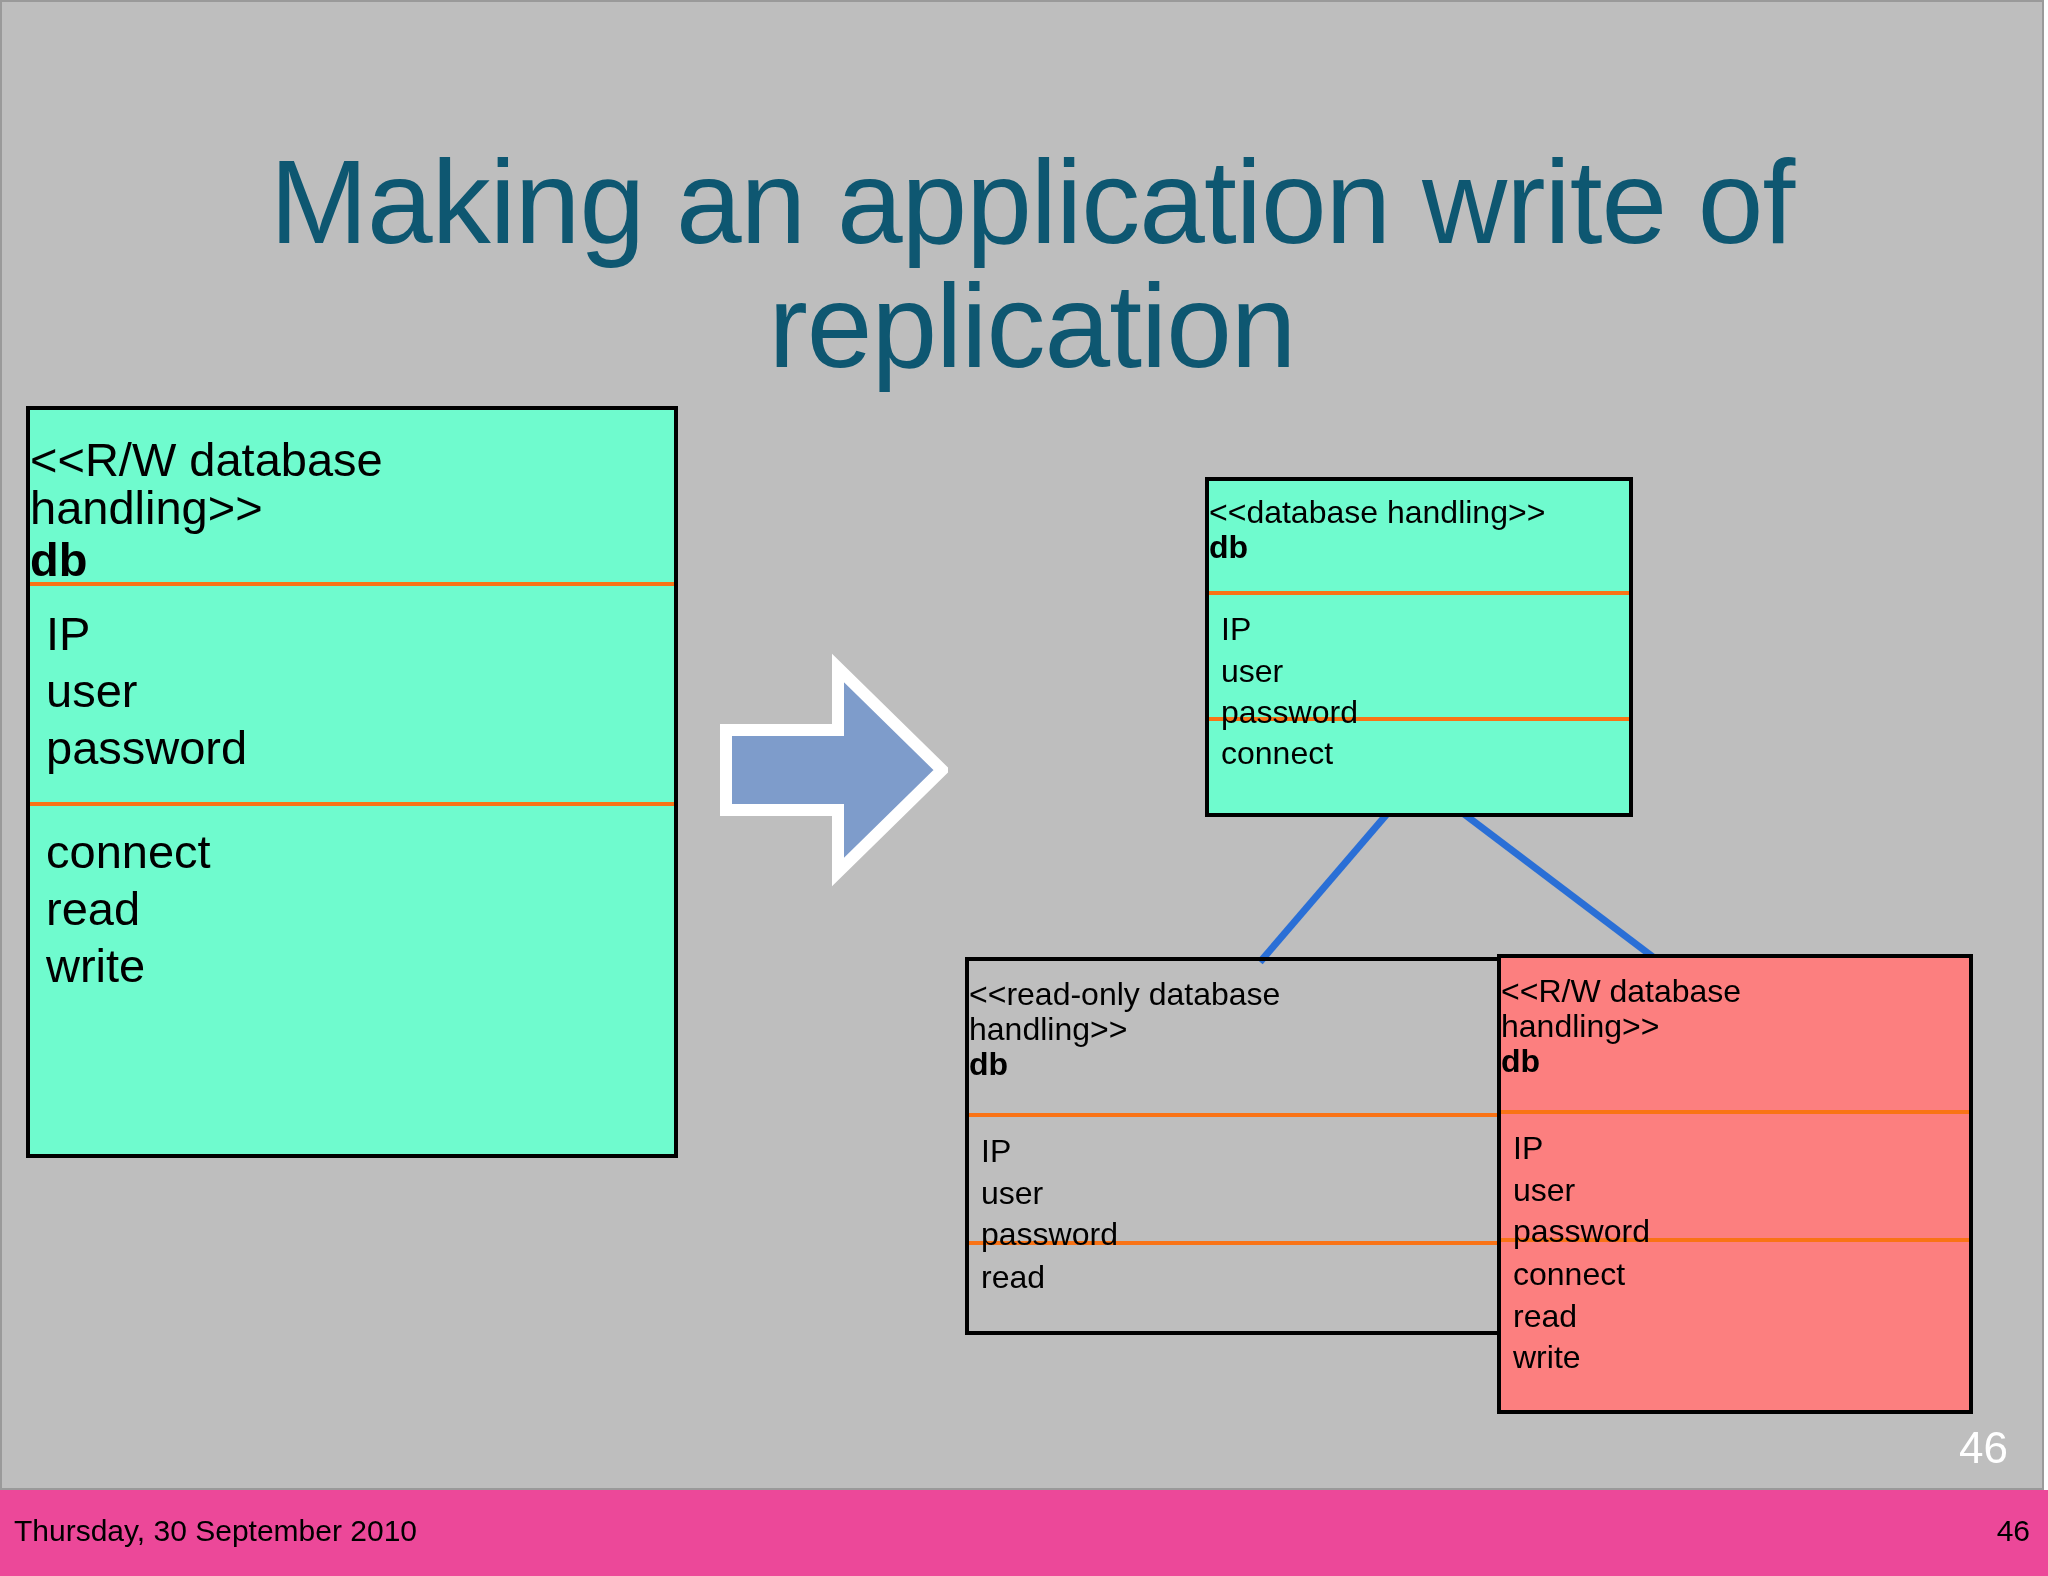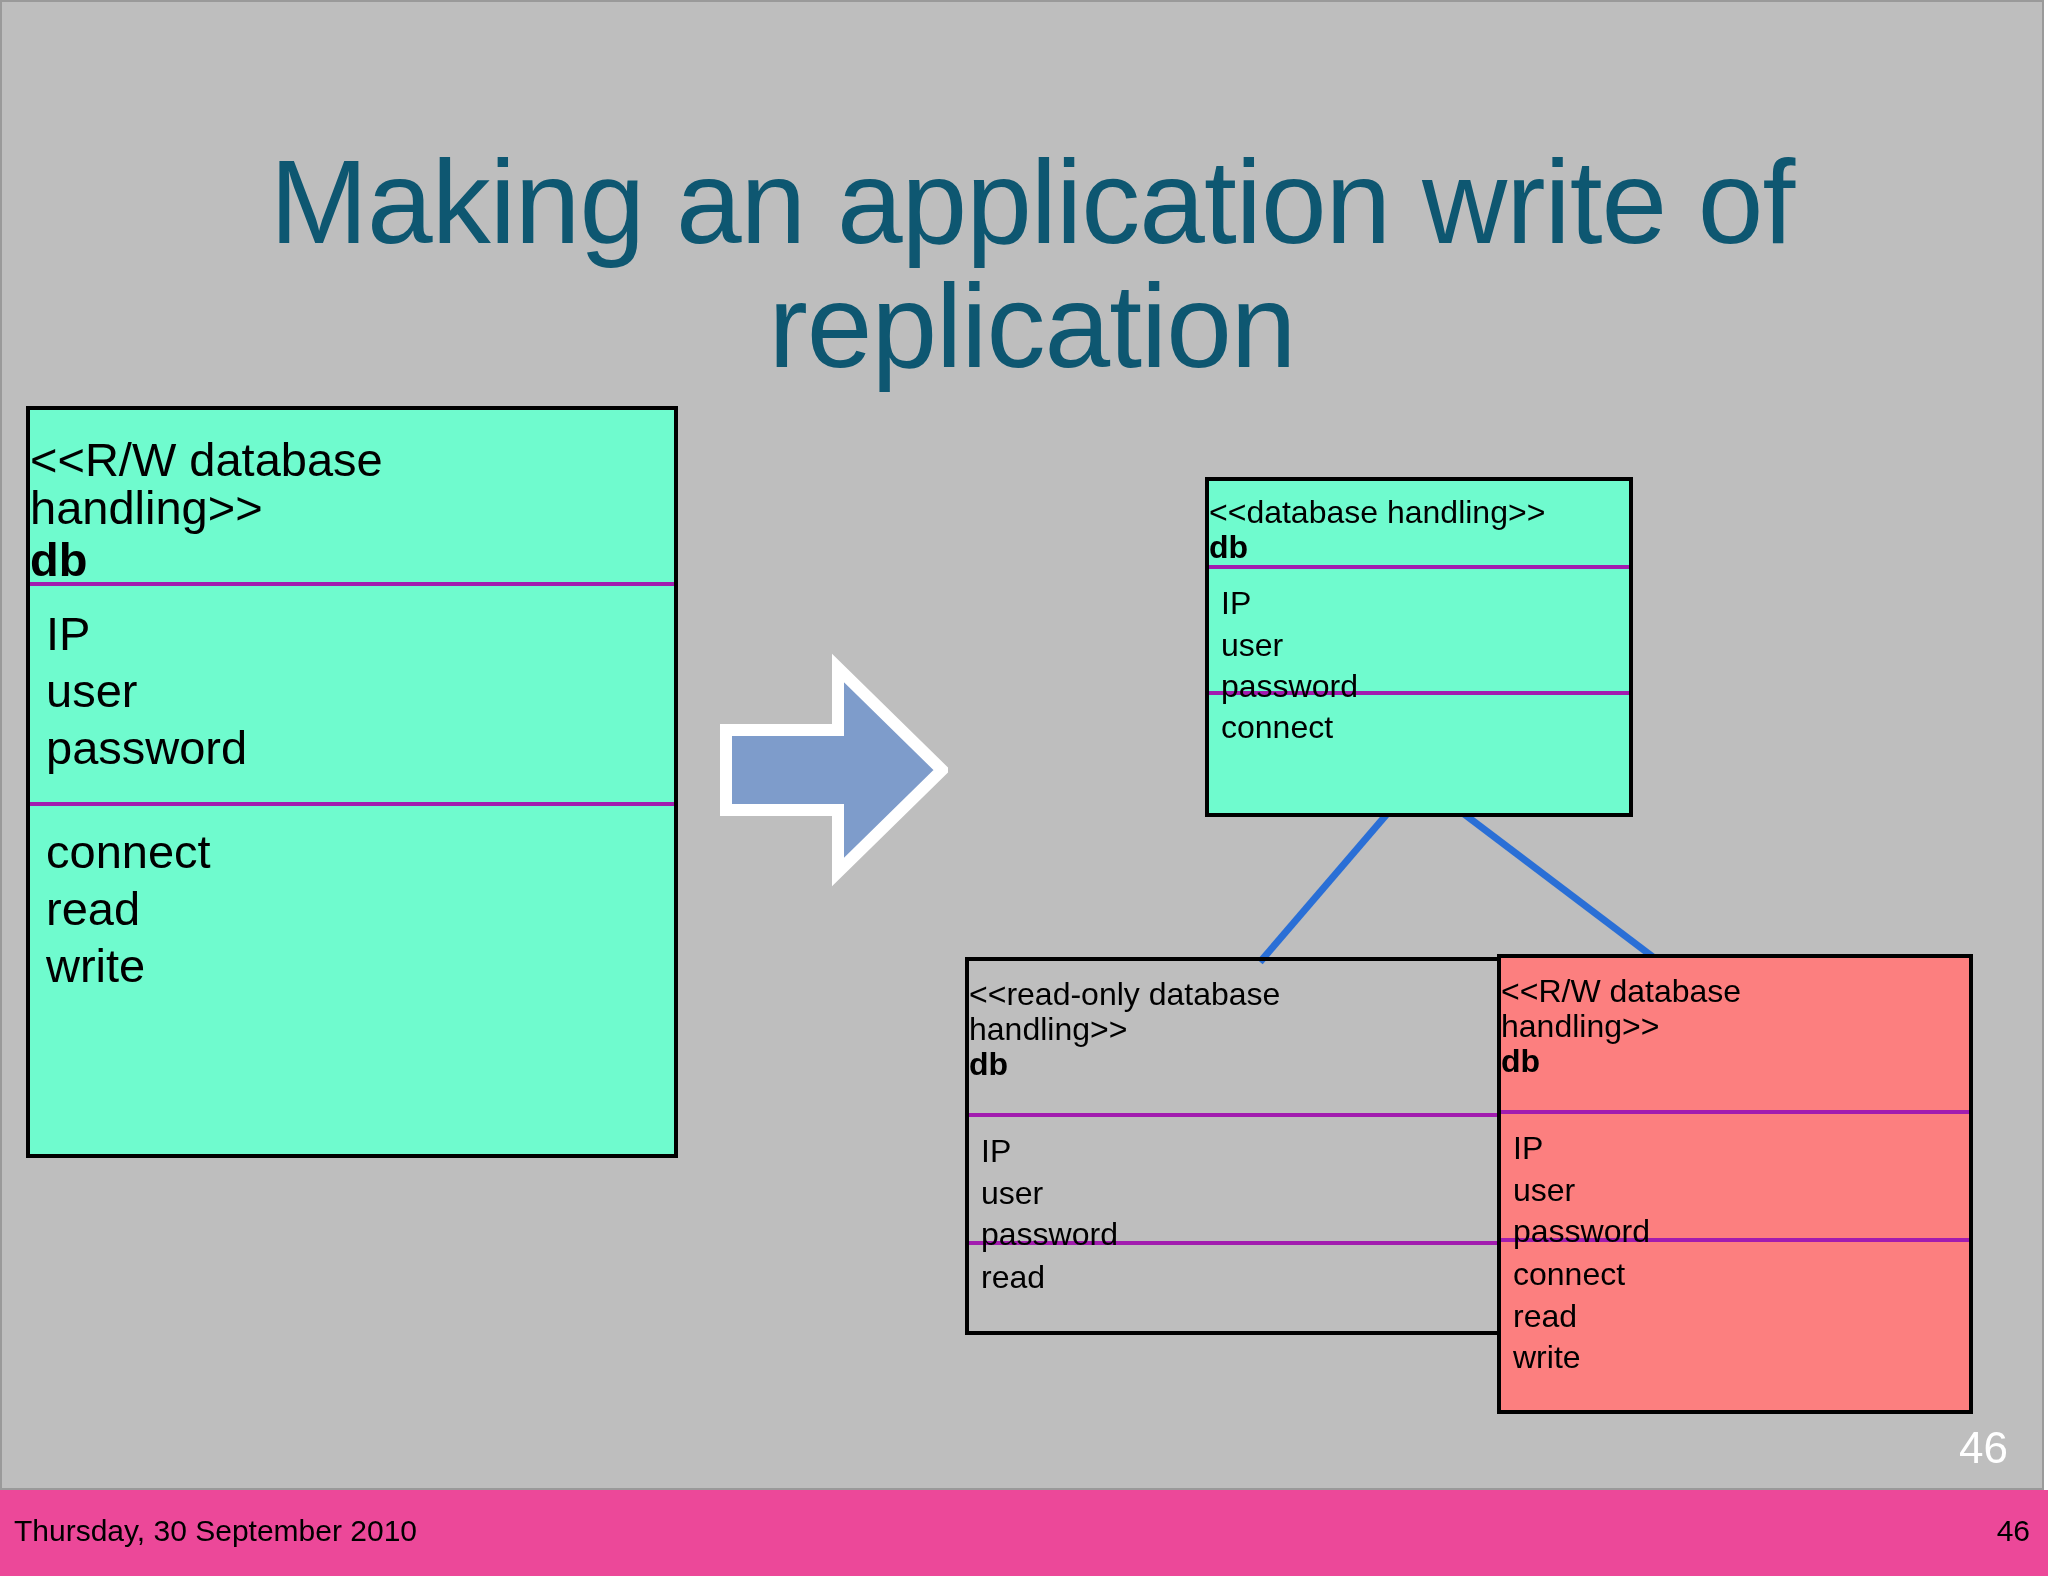--- a/index.html
+++ b/index.html
@@ -54,36 +54,36 @@
   .uml-box.plain { background: transparent; }
 
   .uml-header {
     text-align: left;
     box-sizing: border-box;
   }
   .uml-header .stereo { display: block; }
   .uml-header .cname  { display: block; font-weight: bold; }
 
   .uml-div {
-    border-top: 4px solid #a21caf;
+    border-top: 4px solid #f97316;
     box-sizing: border-box;
   }
   .uml-list { box-sizing: border-box; }
   .uml-list .row { display: block; white-space: nowrap; }
 
   
   #box-rw-left { left: 24px; top: 404px; width: 652px; height: 752px; }
   #box-rw-left .uml-header { padding-top: 26px; height: 172px; font-size: 47px; line-height: 1.02; }
   #box-rw-left .uml-header .cname { margin-top: 4px; }
   #box-rw-left .sec-attrs  { height: 220px; padding: 20px 0 0 16px; font-size: 47px; line-height: 1.21; }
   #box-rw-left .sec-ops    { height: 0; padding: 18px 0 0 16px; font-size: 47px; line-height: 1.21; }
 
   
   #box-base { left: 1203px; top: 475px; width: 428px; height: 340px; }
-  #box-base .uml-header { padding-top: 14px; height: 84px; font-size: 32px; line-height: 1.08; }
+  #box-base .uml-header { padding-top: 14px; height: 110px; font-size: 32px; line-height: 1.08; }
   #box-base .sec-attrs  { height: 126px; padding: 14px 0 0 12px; font-size: 32px; line-height: 1.3; }
   #box-base .sec-ops    { height: 0; padding: 12px 0 0 12px; font-size: 32px; line-height: 1.3; }
 
   
   #box-readonly { left: 963px; top: 955px; width: 556px; height: 378px; }
   #box-readonly .uml-header { padding-top: 16px; height: 152px; font-size: 32px; line-height: 1.1; }
   #box-readonly .sec-attrs  { height: 128px; padding: 14px 0 0 12px; font-size: 32px; line-height: 1.3; }
   #box-readonly .sec-ops    { height: 0; padding: 12px 0 0 12px; font-size: 32px; line-height: 1.3; }
 
   

